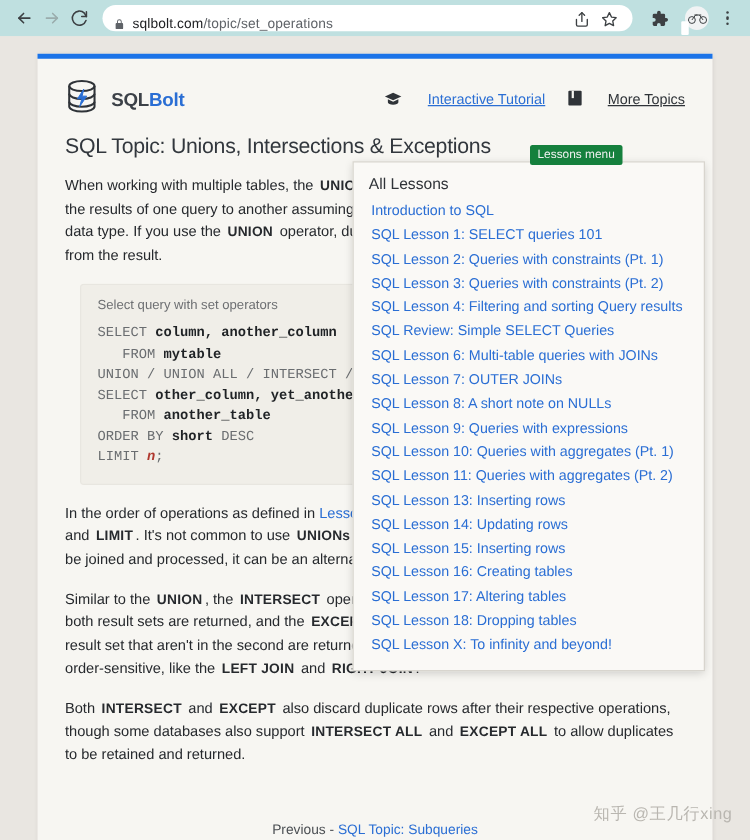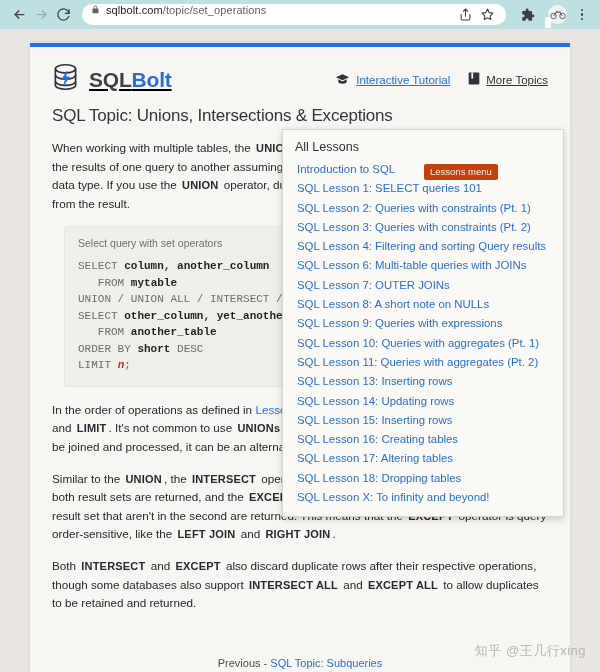--- a/index.html
+++ b/index.html
@@ -26,21 +26,21 @@
   }
   .nav-btn.disabled { color: #9aacac; }
   .nav-btn svg { display: block; }
 
   .omnibox {
     flex: 1 1 auto;
     height: 21px;
     margin: 0 6px 0 8px;
     background: #ffffff;
     border-radius: 11px;
-    display: flex; align-items: flex-start;
+    display: flex; align-items: flex-end;
     padding: 0 9px;
     overflow: hidden;
   }
   .lock-icon { flex: 0 0 auto; margin-right: 6px; display:flex; }
   .url-text {
     font-size: 11px;
     color: #5f6368;
     white-space: nowrap;
     letter-spacing: 0.1px;
   }
@@ -90,28 +90,28 @@
     box-shadow: 0 0 4px rgba(0,0,0,0.10);
   }
 
   
   .site-header {
     display: flex; align-items: center;
     padding: 16px 22px 10px 22px;
   }
   .brand { display: flex; align-items: center; gap: 10px; }
   .brand-name {
-    font-size: 21px; font-weight: bold; letter-spacing: -0.2px; text-decoration: underline;
+    font-size: 15px; font-weight: bold; letter-spacing: -0.2px;
   }
   .brand-name .sql { color: #3c4148; }
   .brand-name .bolt { color: #2a6ed4; }
 
   .header-nav { margin-left: auto; display: flex; align-items: center; gap: 18px; }
   .header-link {
-    display: flex; align-items: center; gap: 6px;
+    display: flex; align-items: center; gap: 20px;
     font-size: 11.5px;
   }
   .header-link.primary { color: #2a6ed4; }
   .header-link.dark { color: #2f3338; }
 
   
   .content { padding: 0 22px 18px 22px; }
   h1.topic-title {
     font-size: 17px; font-weight: normal; color: #32373d;
     margin-bottom: 13px;
@@ -177,28 +177,27 @@
     line-height: 19.3px;
     color: #2a6ed4;
     text-decoration: none;
     padding: 0 14px 0 14px;
     white-space: nowrap;
   }
 
   .tooltip {
     position: absolute;
     left: 424px; top: 87px;
-    background: #c2410c;
+    background: #15803d;
     color: #f1f1f1;
     font-size: 9.5px;
     padding: 2px 6px 3px 6px;
     border-radius: 2px;
     white-space: nowrap;
     z-index: 60;
-    margin-top: 48px;
   }
 
   
   .watermark {
     position: absolute;
     right: 14px; bottom: 12px;
     font-size: 13px;
     color: #b9b6b0;
     letter-spacing: 0.5px;
     z-index: 70;
@@ -355,20 +354,21 @@
 
   <div class="tooltip">Lessons menu</div>
 
   <div class="lessons-menu">
     <div class="lessons-title">All Lessons</div>
     <a class="lesson-item" href="#">Introduction to SQL</a>
     <a class="lesson-item" href="#">SQL Lesson 1: SELECT queries 101</a>
     <a class="lesson-item" href="#">SQL Lesson 2: Queries with constraints (Pt. 1)</a>
     <a class="lesson-item" href="#">SQL Lesson 3: Queries with constraints (Pt. 2)</a>
     <a class="lesson-item" href="#">SQL Lesson 4: Filtering and sorting Query results</a>
+    <a class="lesson-item" href="#">SQL Review: Simple SELECT Queries</a>
     <a class="lesson-item" href="#">SQL Lesson 6: Multi-table queries with JOINs</a>
     <a class="lesson-item" href="#">SQL Lesson 7: OUTER JOINs</a>
     <a class="lesson-item" href="#">SQL Lesson 8: A short note on NULLs</a>
     <a class="lesson-item" href="#">SQL Lesson 9: Queries with expressions</a>
     <a class="lesson-item" href="#">SQL Lesson 10: Queries with aggregates (Pt. 1)</a>
     <a class="lesson-item" href="#">SQL Lesson 11: Queries with aggregates (Pt. 2)</a>
     <a class="lesson-item" href="#">SQL Lesson 13: Inserting rows</a>
     <a class="lesson-item" href="#">SQL Lesson 14: Updating rows</a>
     <a class="lesson-item" href="#">SQL Lesson 15: Inserting rows</a>
     <a class="lesson-item" href="#">SQL Lesson 16: Creating tables</a>

